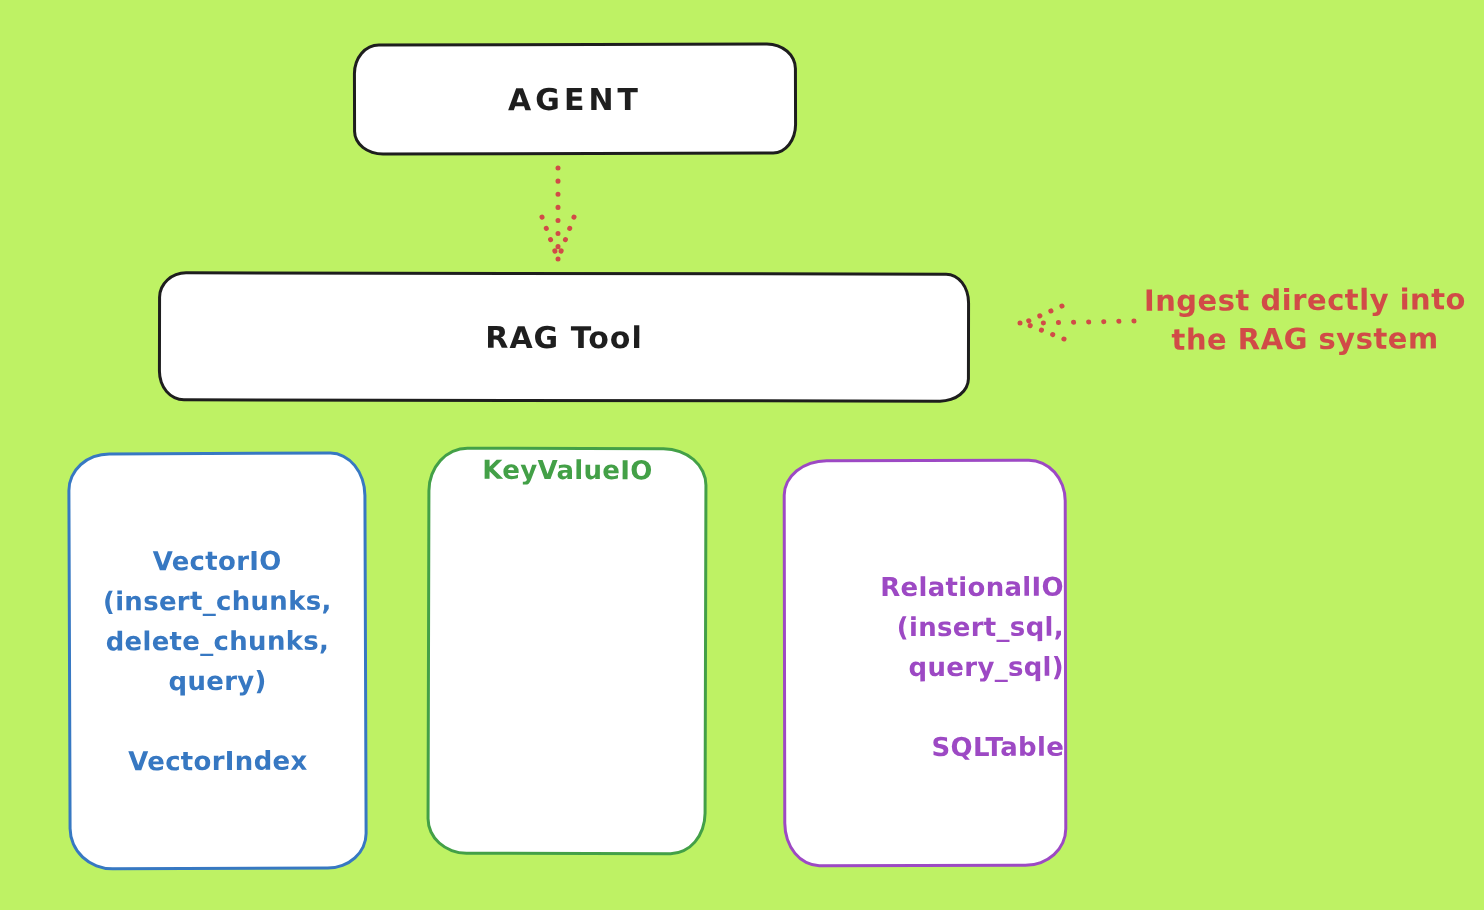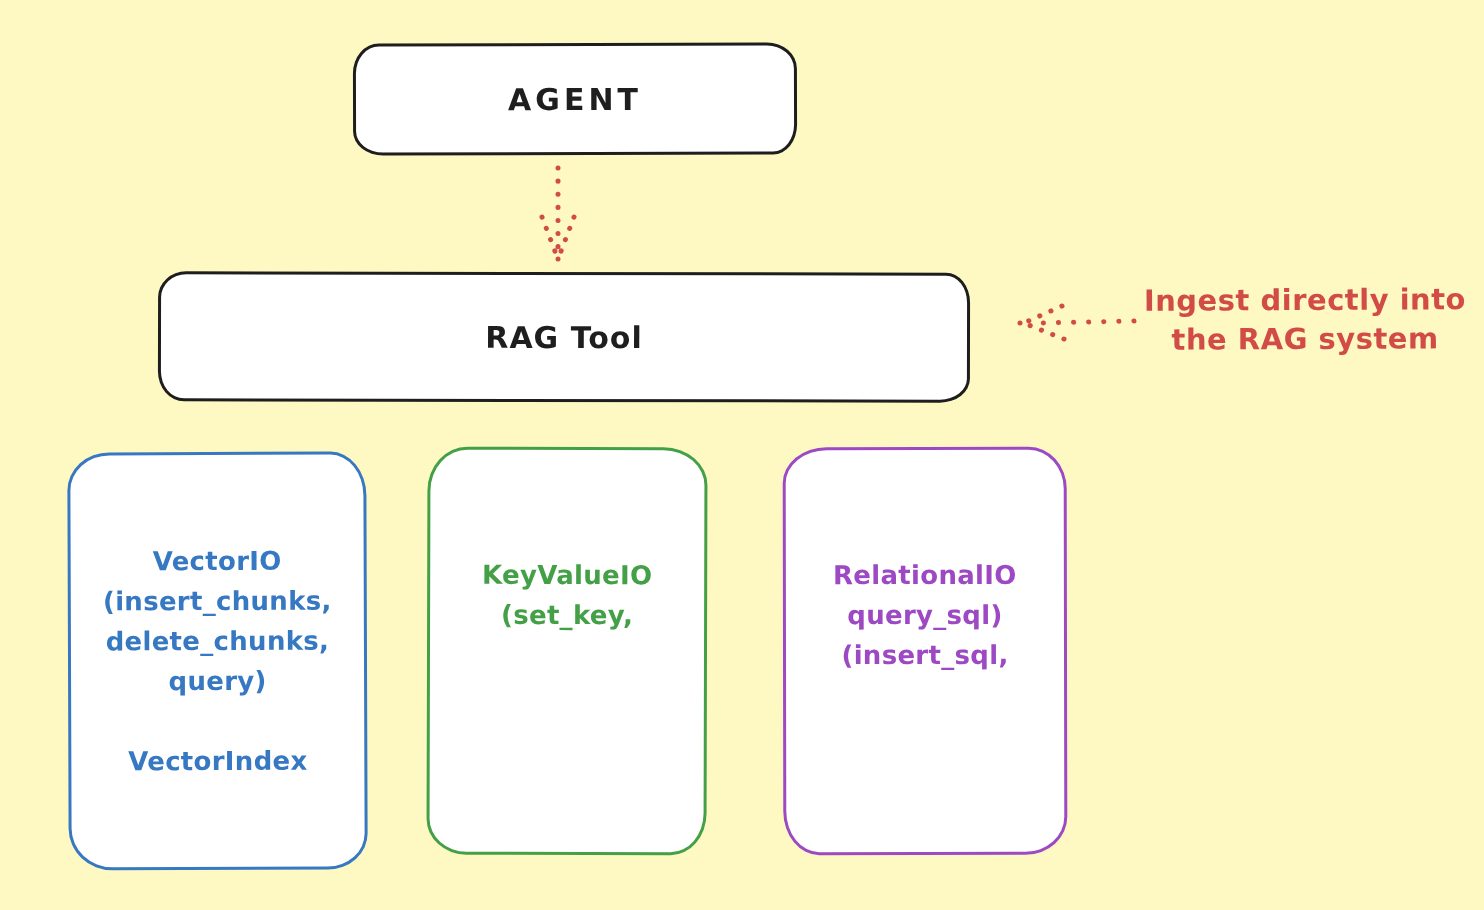--- a/index.html
+++ b/index.html
@@ -5,21 +5,21 @@
   html, body {
     margin: 0;
     padding: 0;
     background: #ffffff;
     font-family: "DejaVu Sans", "Liberation Sans", sans-serif;
   }
   .canvas {
     position: relative;
     width: 1484px;
     height: 910px;
-    background: #fef9c3;
+    background: #bef264;
     overflow: hidden;
   }
   .box {
     position: absolute;
     box-sizing: border-box;
     background: #ffffff;
     display: flex;
     align-items: center;
     justify-content: center;
     text-align: center;
@@ -68,28 +68,29 @@
   }
   .vector-box .box-text { padding-top: 86px; }
   .keyvalue-box {
     left: 427px; top: 447px;
     width: 280px; height: 408px;
     border-color: #43a047;
     color: #43a047;
     border-radius: 40px 44px 36px 40px / 44px 38px 42px 36px;
     transform: rotate(0.15deg);
   }
-  .keyvalue-box .box-text { padding-top: 105px; }
+  .keyvalue-box .box-text { }
   .relational-box {
-    left: 783px; top: 447px;
+    left: 783px; top: 459px;
     width: 284px; height: 408px;
     border-color: #9d49c4;
     color: #9d49c4;
     border-radius: 44px 38px 42px 36px / 36px 42px 38px 44px;
     transform: rotate(-0.1deg);
+    text-align: right;
   }
   .relational-box .box-text { padding-top: 105px; }
   .line-gap { height: 40px; }
   .arrow-svg {
     position: absolute;
     overflow: visible;
   }
   .annotation {
     position: absolute;
     left: 1130px; top: 281px;
@@ -146,27 +147,27 @@
       <div>delete_chunks,</div>
       <div>query)</div>
       <div class="line-gap"></div>
       <div>VectorIndex</div>
     </div>
   </div>
 
   <div class="box storage-box keyvalue-box">
     <div class="box-text">
       <div>KeyValueIO</div>
-      <div>(set_key,</div>
       <div class="line-gap"></div>
     </div>
   </div>
 
   <div class="box storage-box relational-box">
     <div class="box-text">
       <div>RelationalIO</div>
+      <div>(insert_sql,</div>
       <div>query_sql)</div>
-      <div>(insert_sql,</div>
       <div class="line-gap"></div>
+      <div>SQLTable</div>
     </div>
   </div>
 
 </div>
 
 </body></html>

